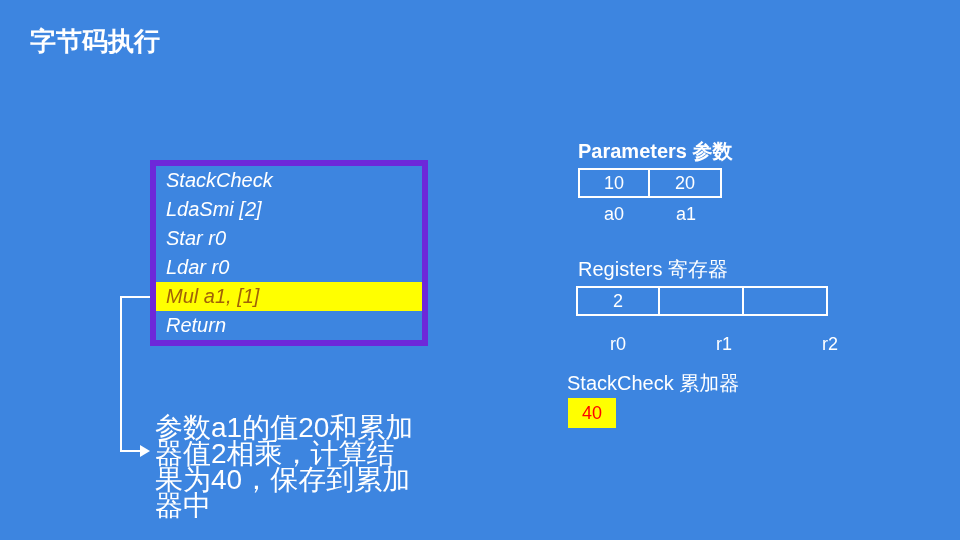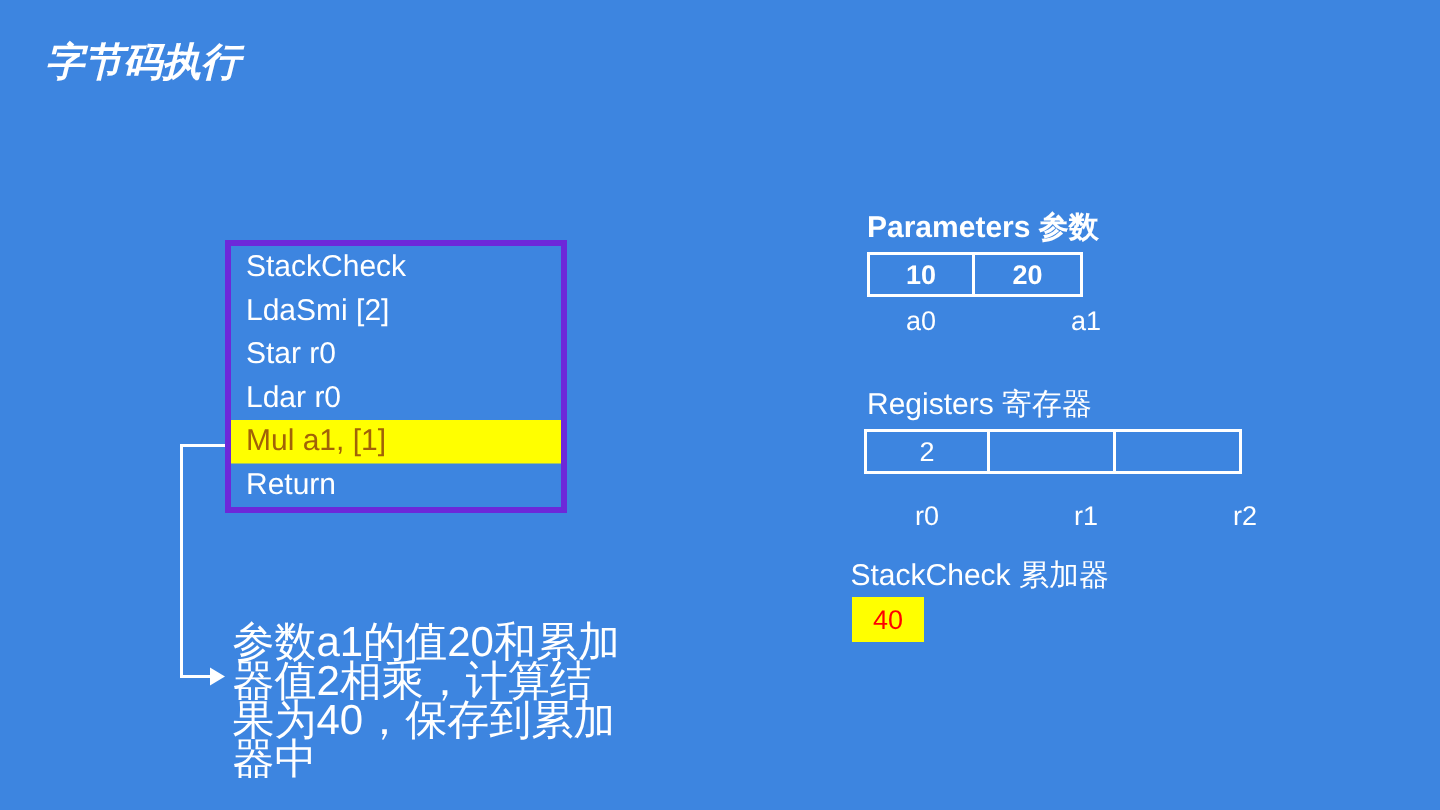--- a/index.html
+++ b/index.html
@@ -11,28 +11,28 @@
     color: #fff;
     position: relative;
     overflow: hidden;
   }
   .title {
     position: absolute;
     top: 24px;
     left: 30px;
     font-size: 26px;
     font-weight: 700;
-    font-style: italic;
   }
   .bytecode-box {
     position: absolute;
     top: 160px;
     left: 150px;
-    width: 228px;
-    border: 4px solid #6d28d9;
+    width: 278px;
+    border: 6px solid #6d28d9;
+    font-style: italic;
   }
   .bytecode-row {
     font-size: 20px;
     line-height: 29px;
     padding: 0 10px;
     white-space: pre;
   }
   .bytecode-row.highlight {
     background: #ffff00;
     color: #a16207;
@@ -83,38 +83,36 @@
     font-size: 20px;
   }
   .param-title { top: 138px; left: 578px; font-weight: bold; }
   .reg-title   { top: 256px; left: 578px; }
   .acc-title   { top: 370px; left: 567px; }
   .param-table {
     position: absolute;
     top: 168px;
     left: 578px;
     display: flex;
-    font-weight: bold;
   }
   .cell {
     width: 72px;
     height: 30px;
     border: 2px solid #fff;
     font-size: 18px;
     display: flex;
     align-items: center;
     justify-content: center;
   }
   .cell + .cell { border-left: none; }
   .param-labels {
     position: absolute;
     top: 200px;
     left: 578px;
     display: flex;
-    gap: 38px;
   }
   .lab {
     width: 72px;
     text-align: center;
     font-size: 18px;
     padding-top: 4px;
   }
   .reg-table {
     position: absolute;
     top: 286px;

